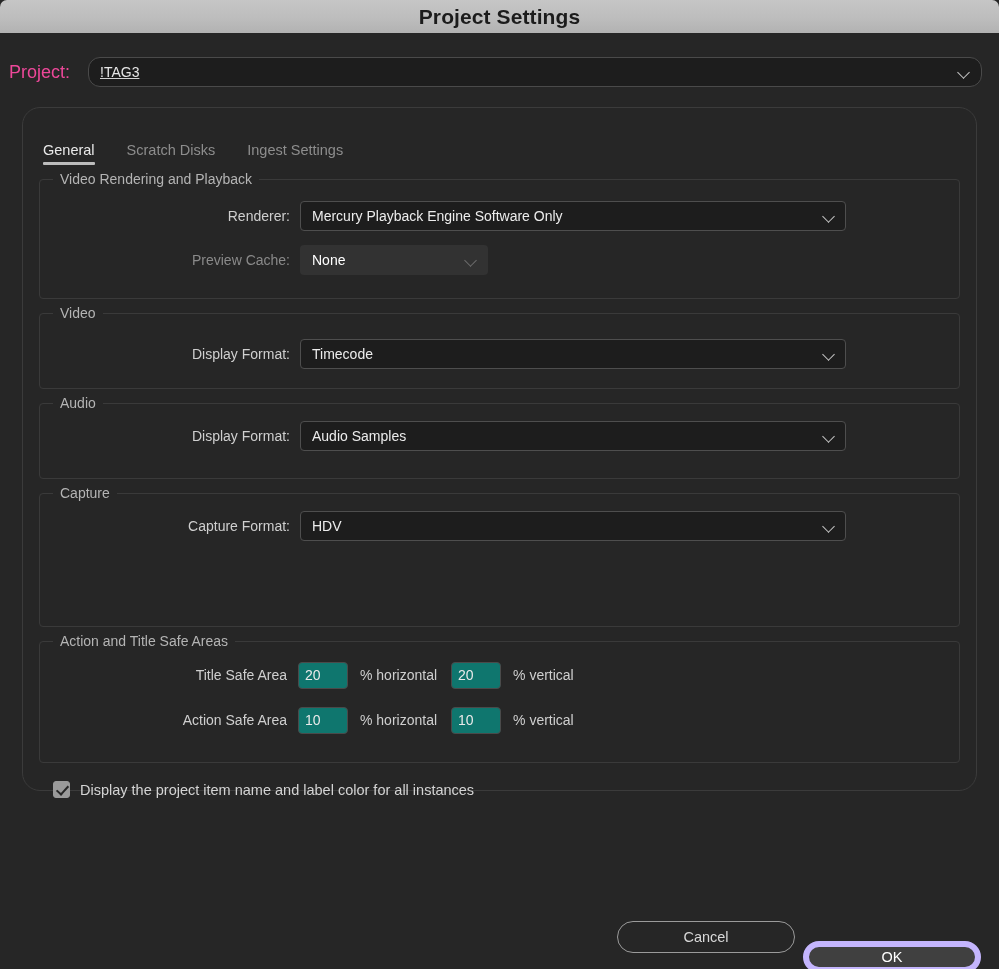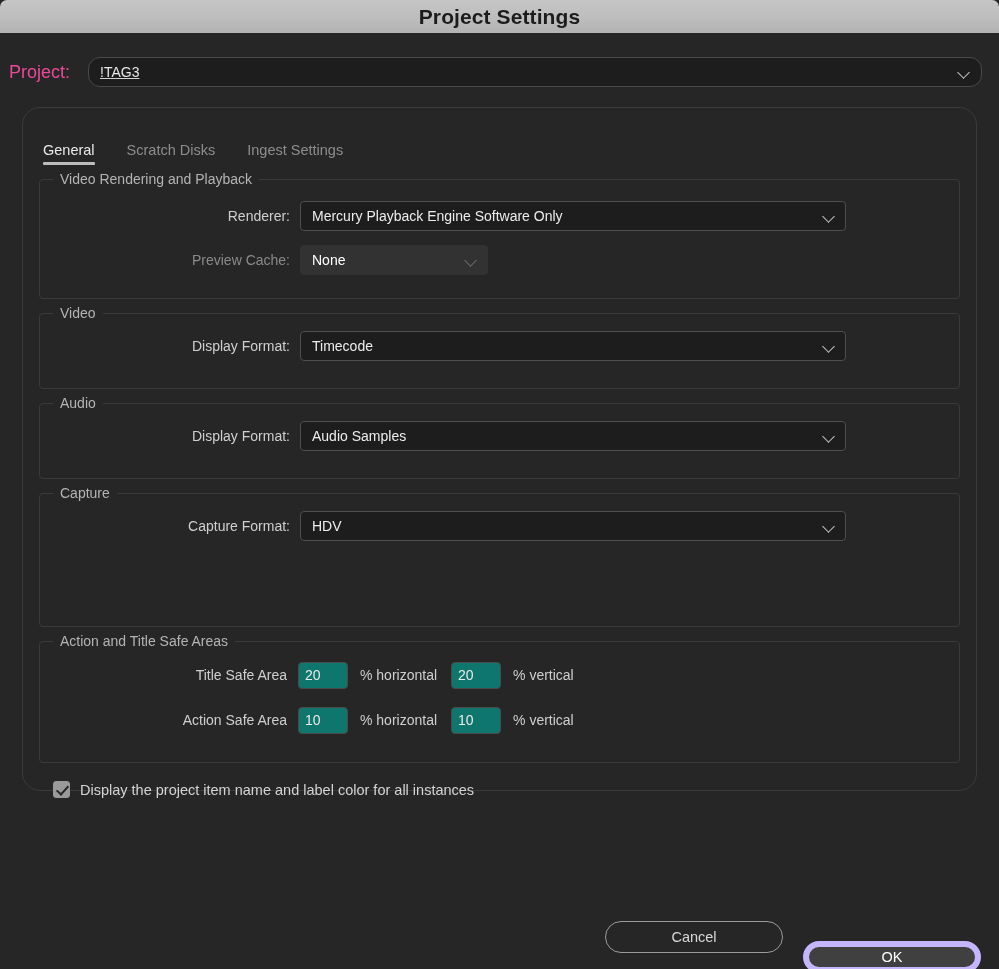--- a/index.html
+++ b/index.html
@@ -182,21 +182,21 @@
   }
   .dd.disabled {
     width: 188px;
     background: #323232;
     border-color: transparent;
   }
   .dd.disabled .val { color: #ffffff; }
 
   
   .group.g-render { height: 120px; }
-  .group.g-video  { height: 76px;  padding-top: 16px; }
+  .group.g-video  { height: 76px;  padding-top: 24px; }
   .group.g-audio  { height: 76px;  padding-top: 16px; }
   .group.g-capture{ height: 134px; padding-top: 16px; }
   .group.g-safe   { height: 122px; padding-top: 18px; }
 
   
   .safe-row {
     display: flex;
     align-items: center;
     height: 30px;
   }
@@ -266,21 +266,21 @@
   .footer {
     position: absolute;
     left: 0;
     right: 0;
     bottom: 0;
     height: 64px;
     display: flex;
     align-items: center;
     justify-content: flex-end;
     padding-right: 18px;
-    gap: 20px;
+    gap: 8px;
   }
   .btn {
     height: 32px;
     border-radius: 17px;
     font-size: 14.5px;
     display: flex;
     align-items: center;
     justify-content: center;
     white-space: nowrap;
     font-family: "Liberation Sans", sans-serif;

